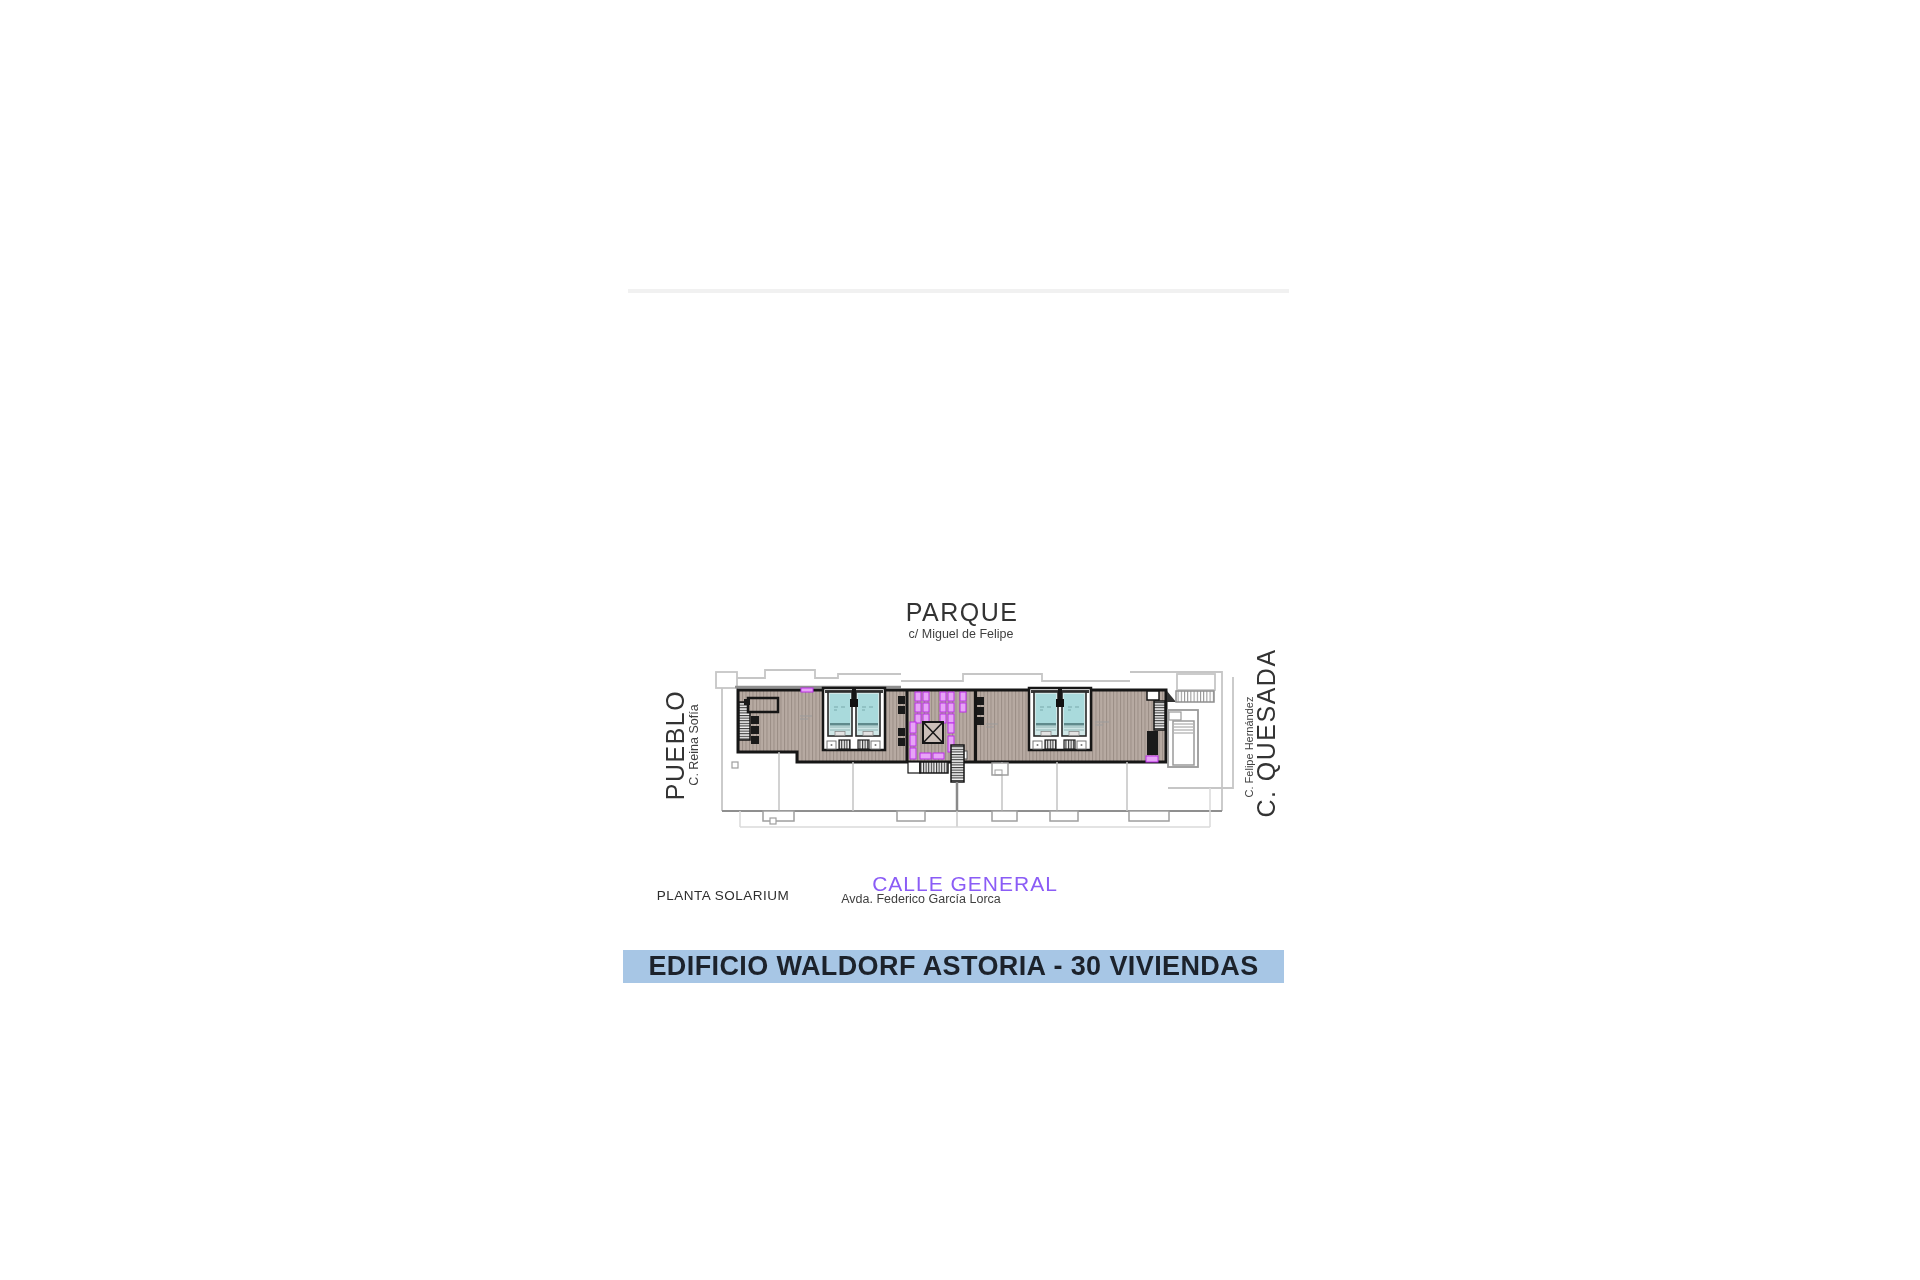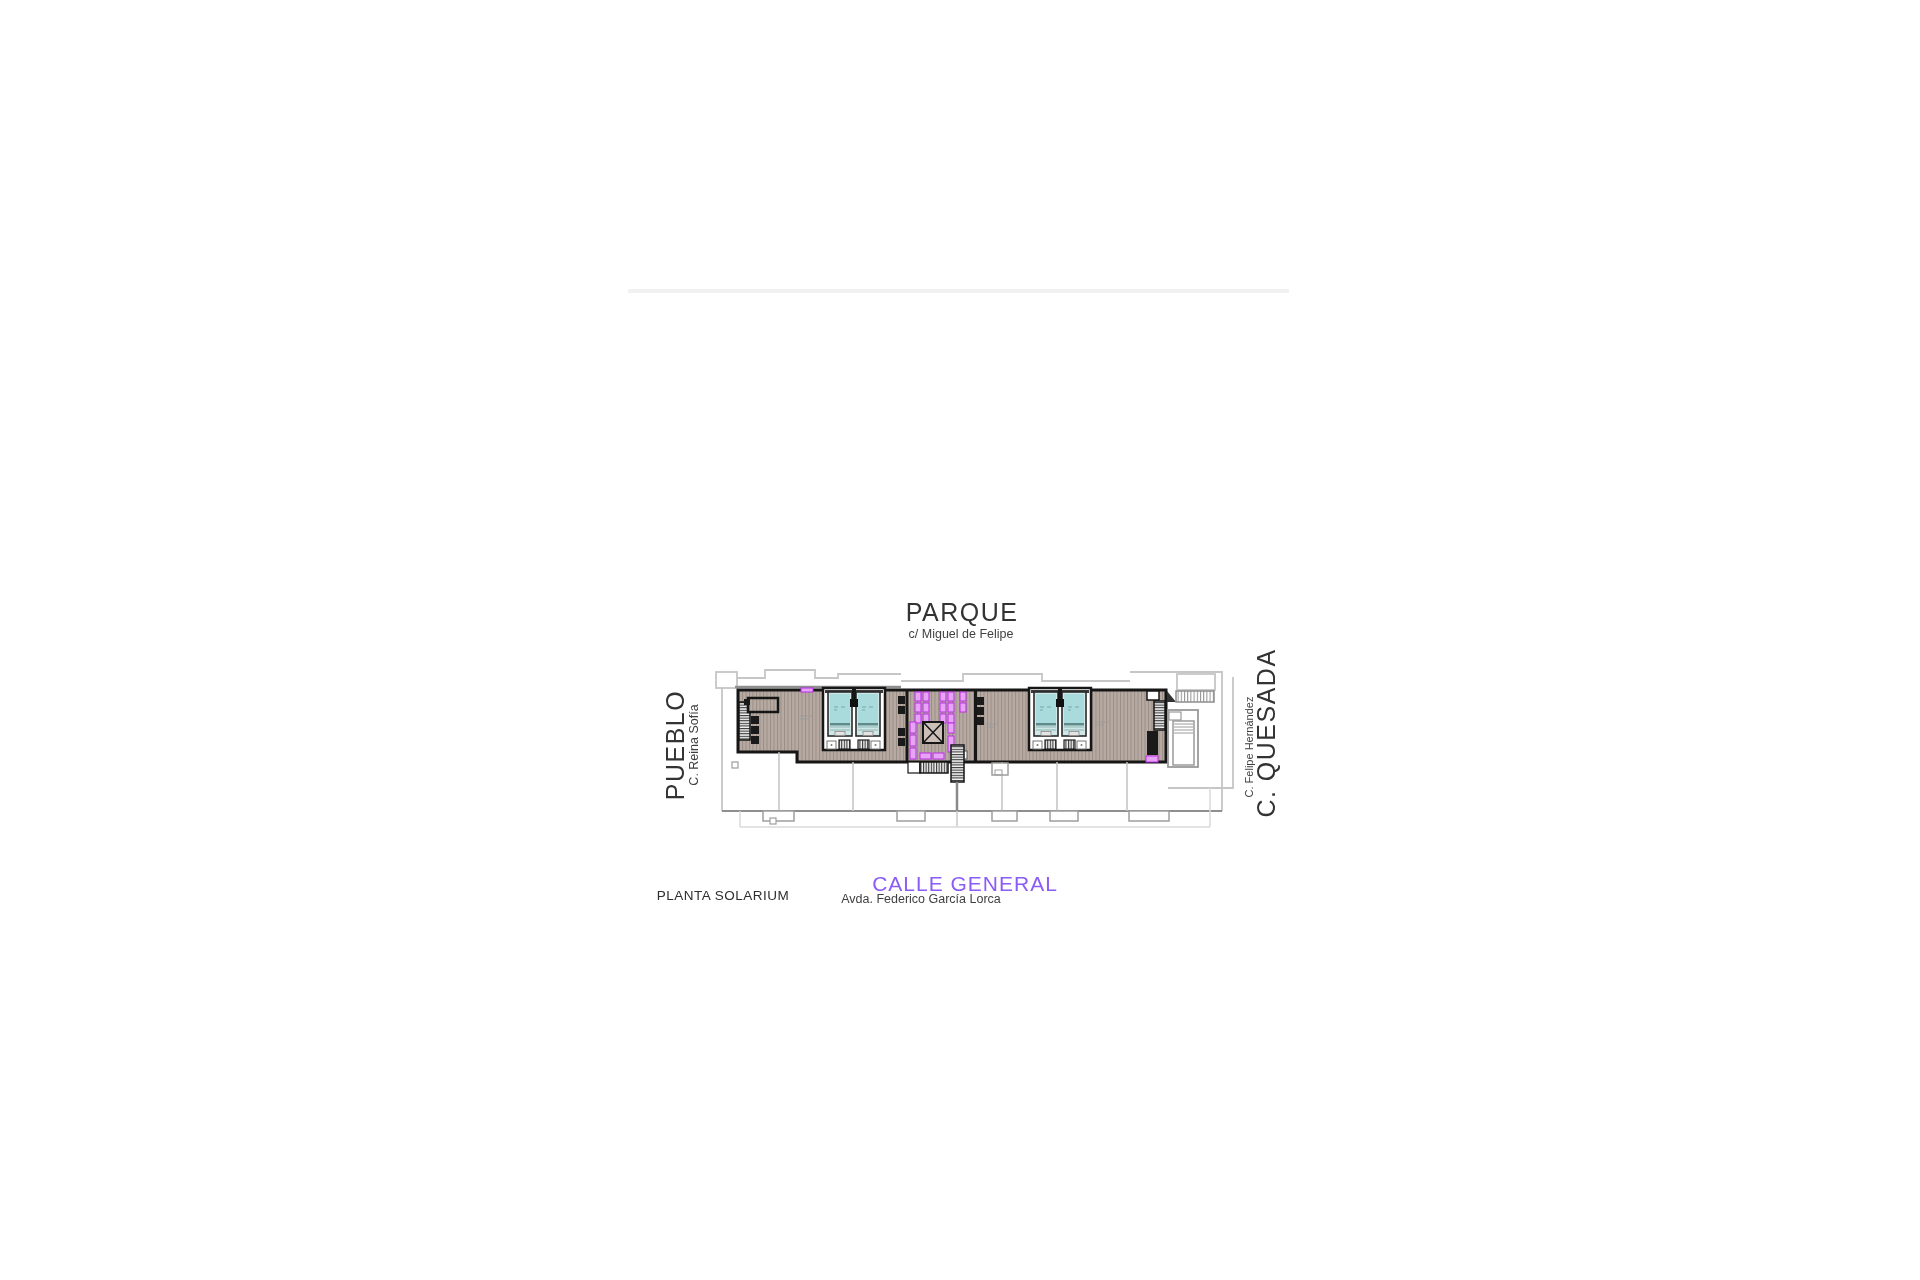--- a/index.html
+++ b/index.html
@@ -232,14 +232,17 @@
   <div class="lbl vert lbl-small" style="left:694px;top:745px;">C. Reina Sofía</div>
 
   <div class="lbl vert lbl-xsmall" style="left:1249px;top:747px;">C. Felipe Hernández</div>
   <div class="lbl vert lbl-big" style="left:1266px;top:733px;">C. QUESADA</div>
 
   <div class="lbl lbl-small" style="left:921px;top:863px;margin-top:36px;">Avda. Federico García Lorca</div>
   <div class="lbl lbl-calle" style="left:965px;top:884px;">CALLE GENERAL</div>
 
   <div class="lbl lbl-planta" style="left:711px;top:895px;padding-left:24px;">PLANTA SOLARIUM</div>
 
+  <div class="banner">
+    <span class="banner-text">EDIFICIO WALDORF ASTORIA - 30 VIVIENDAS</span>
+  </div>
 
 </div>
 
 </body></html>

